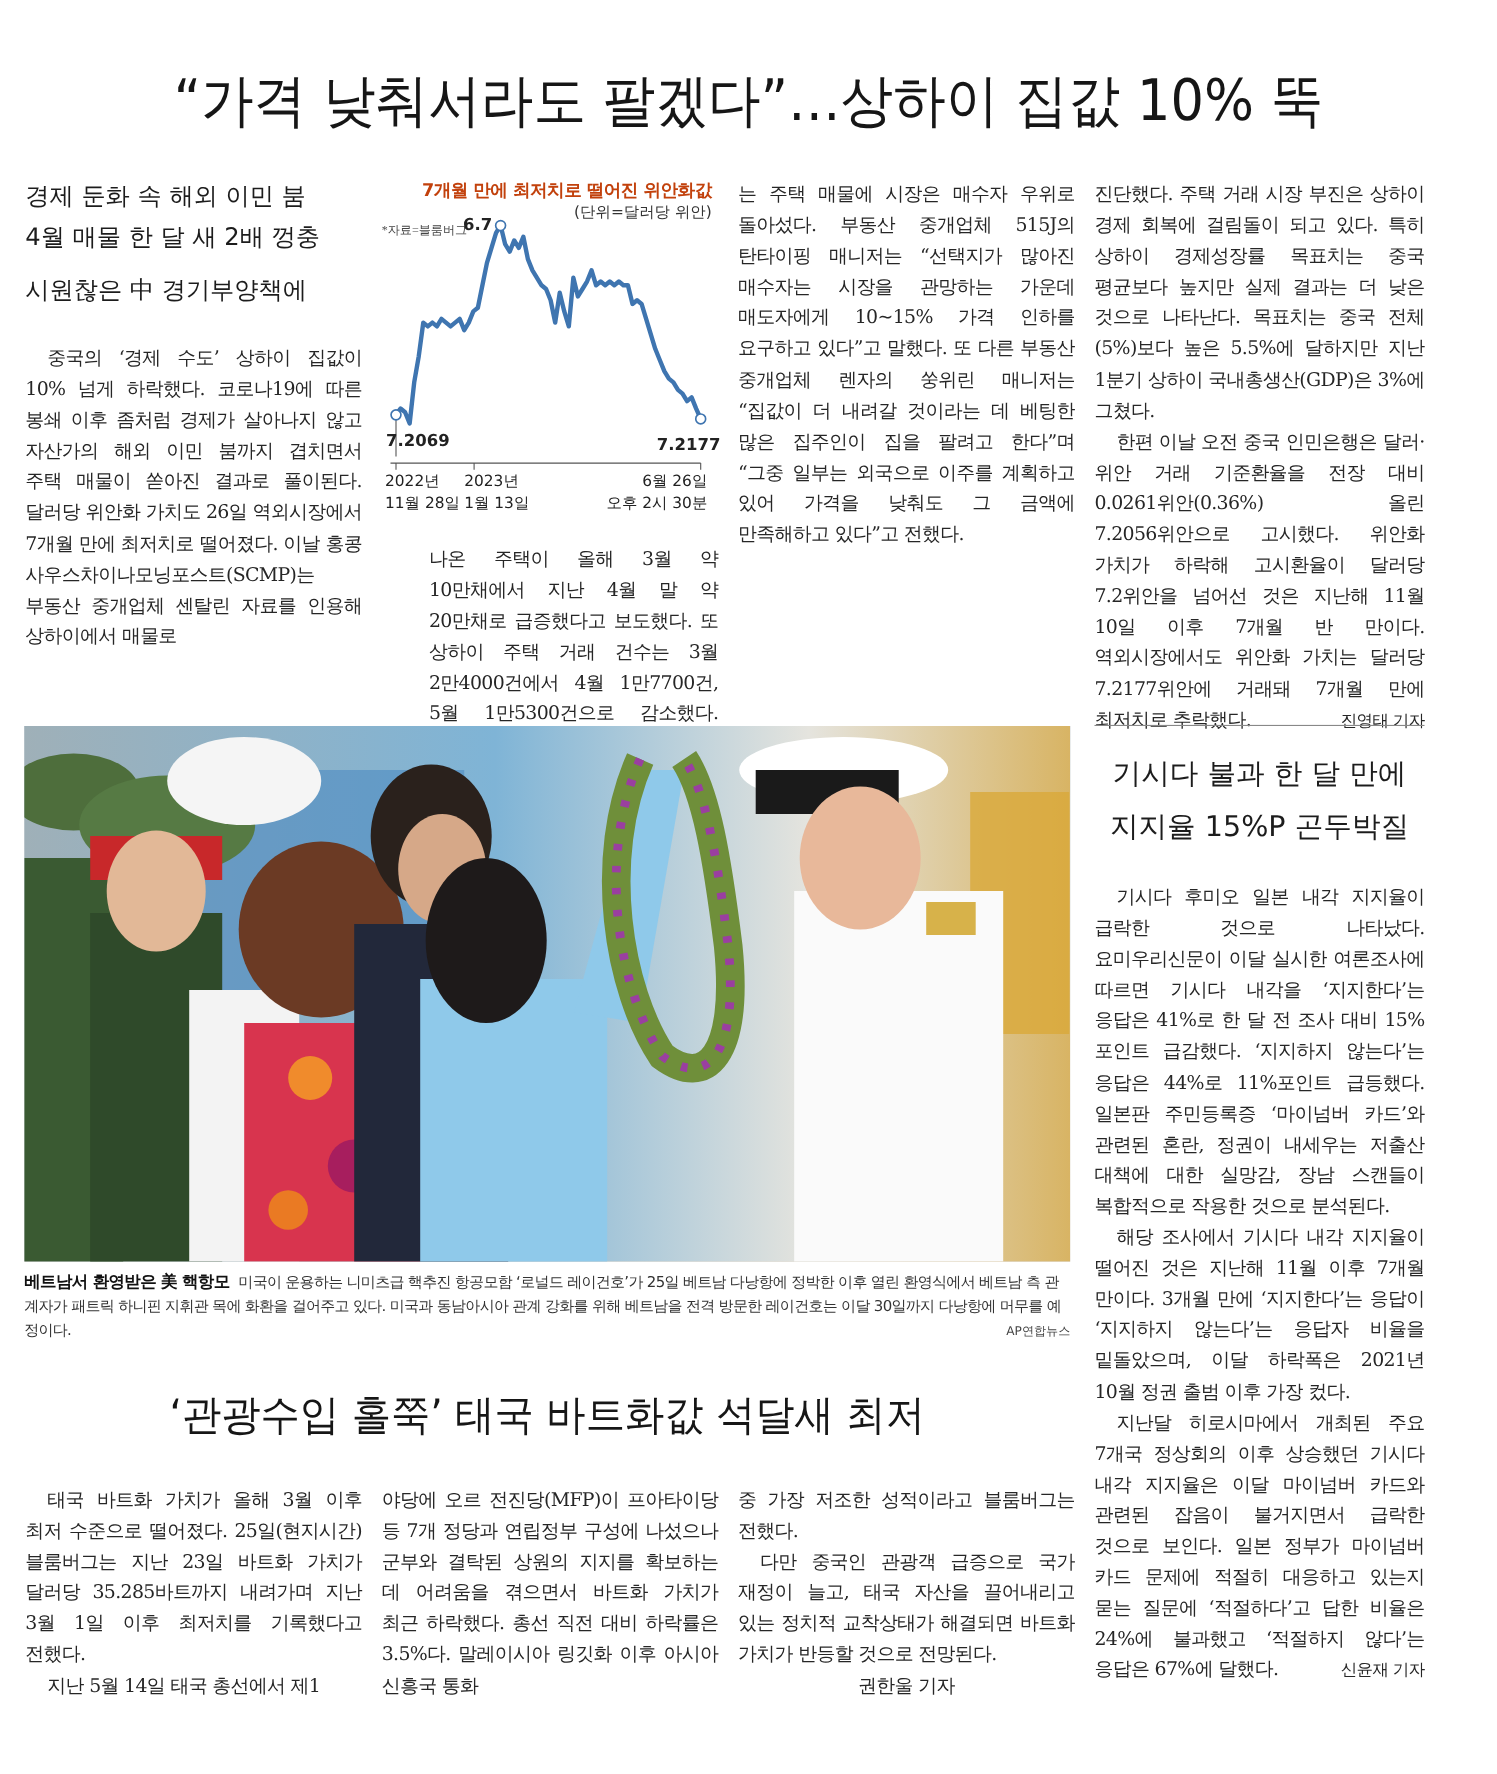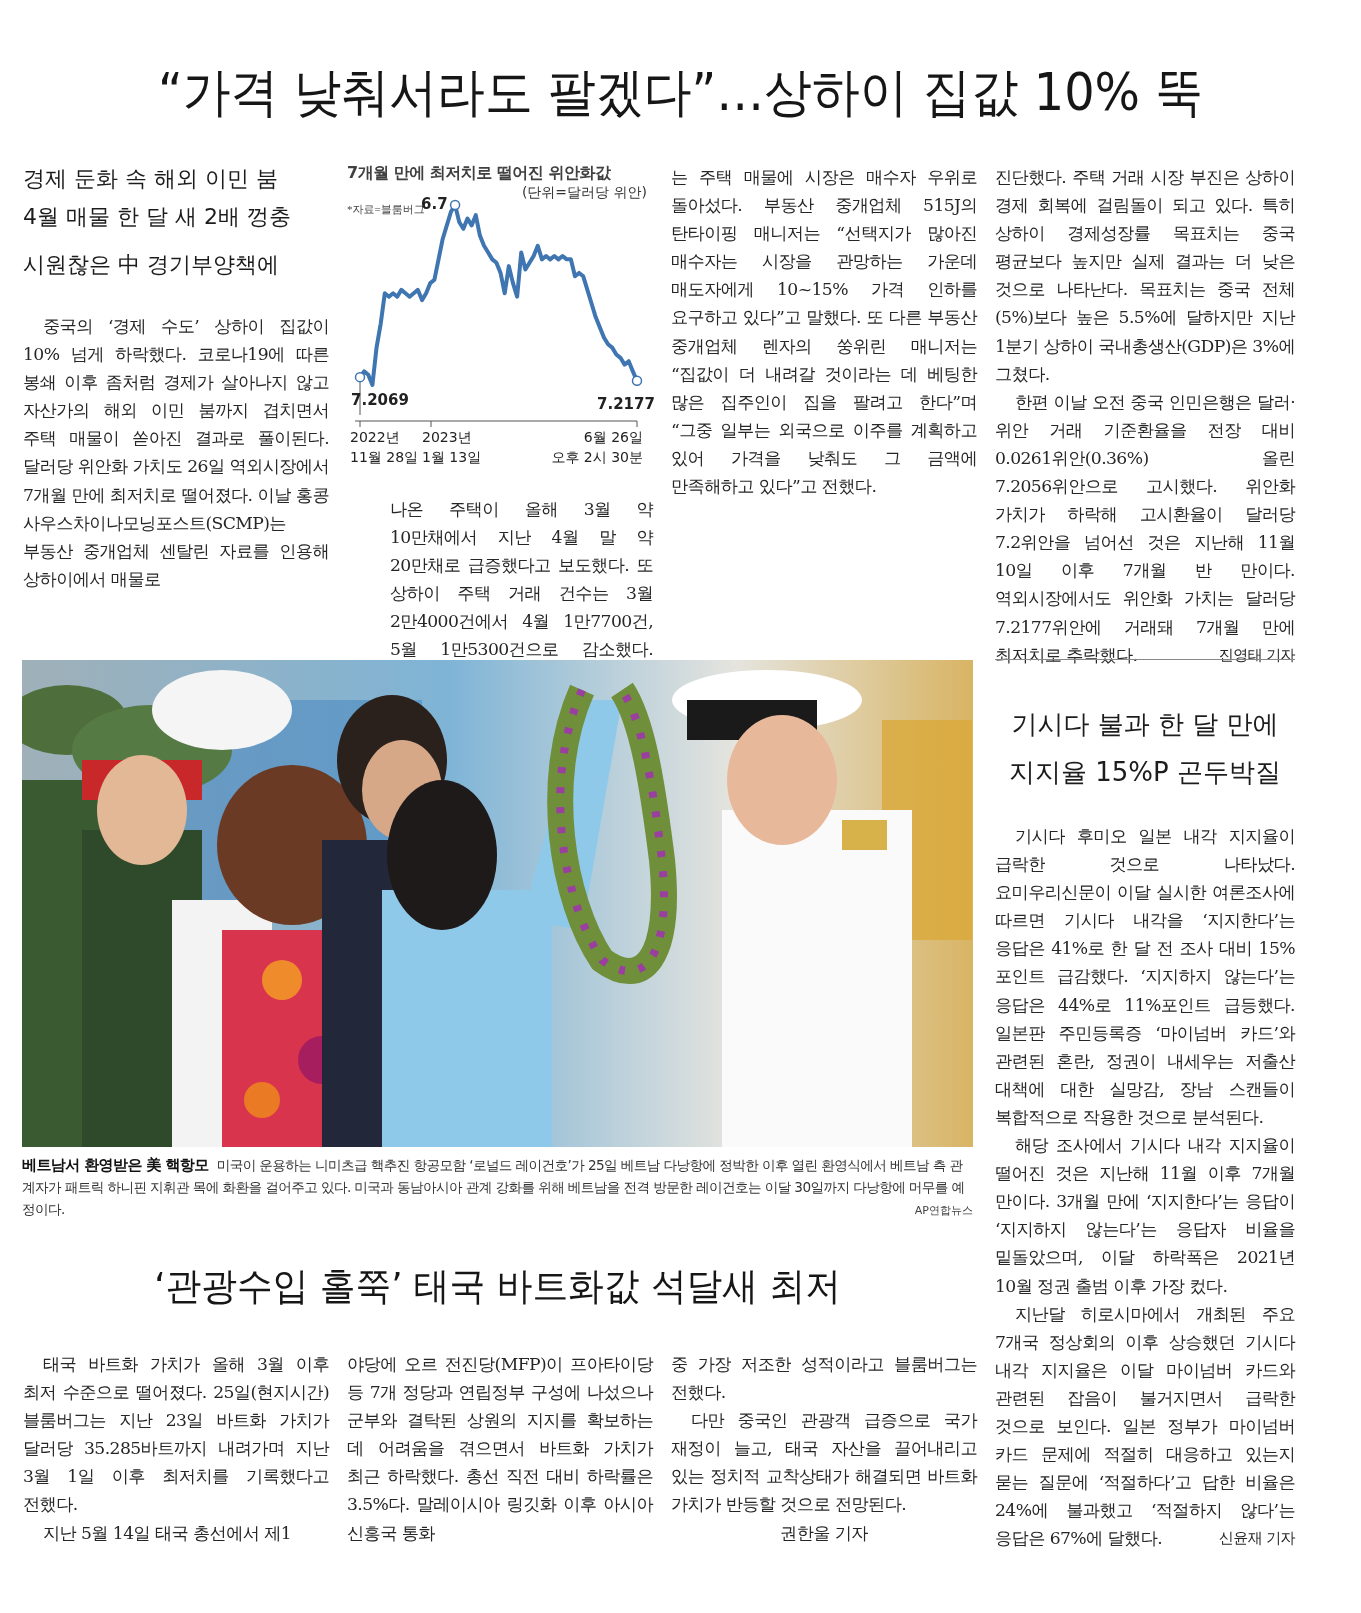--- a/index.html
+++ b/index.html
@@ -22,21 +22,21 @@
   .col { position: absolute; width: 306px; }
   .para {
     font-size: 17.2px; line-height: 28.1px; color: #262626; text-align: justify;
     font-family: "DejaVu Serif", "Liberation Serif", serif;
     letter-spacing: -0.6px; word-break: keep-all;
   }
   .para .indent { display: inline-block; width: 20px; }
   .byline { float: right; font-family: "DejaVu Sans", "Liberation Sans", sans-serif; font-size: 15px; }
 
   
-  .chart-title { font-family: "DejaVu Sans", "Liberation Sans", sans-serif; font-weight: bold; font-size: 16px; color: #404040; letter-spacing: -0.5px; }
+  .chart-title { font-family: "DejaVu Sans", "Liberation Sans", sans-serif; font-weight: bold; font-size: 16px; color: #c2410c; text-align: right; letter-spacing: -0.5px; }
   .chart-unit { font-family: "DejaVu Sans", "Liberation Sans", sans-serif; font-size: 14px; color: #333; text-align: right; }
   .chart-source { font-family: Liberation Serif, serif; font-size: 11px; color: #444; text-align: left; }
   .chart-label { font-family: "DejaVu Sans", "Liberation Sans", sans-serif; font-size: 14px; color: #222; position: absolute; white-space: nowrap; }
   .chart-label.bold { font-weight: bold; font-size: 15px; }
 
   
   .photo {
     left: 22px; top: 660px; width: 951px; height: 487px; overflow: hidden;
     background: linear-gradient(180deg, #b8c4cc 0%, #cfd6da 30%, #e6e3dc 60%, #d9d2c6 100%);
   }
@@ -174,21 +174,21 @@
 </div>
 <div class="col" style="left:347px; top:1350px;">
   <p class="para">야당에 오르 전진당(MFP)이 프아타이당 등 7개 정당과 연립정부 구성에 나섰으나 군부와 결탁된 상원의 지지를 확보하는 데 어려움을 겪으면서 바트화 가치가 최근 하락했다. 총선 직전 대비 하락률은 3.5%다. 말레이시아 링깃화 이후 아시아 신흥국 통화</p>
 </div>
 <div class="col" style="left:671px; top:1350px;">
   <p class="para">중 가장 저조한 성적이라고 블룸버그는 전했다.</p>
   <p class="para"><span class="indent"></span><span>다만 중국인 관광객 급증으로 국가 재정이 늘고, 태국 자산을 끌어내리고 있는 정치적 교착상태가 해결되면 바트화 가치가 반등할 것으로 전망된다.</span></p>
   <p class="para" style="text-align:center;">권한울 기자</p>
 </div>
 
-<div class="col" style="left:995px; top:700px; width:300px;">
+<div class="col" style="left:995px; top:680px; width:300px;">
   <div style="margin-bottom:26px;">
     <div class="side-headline">기시다 불과 한 달 만에</div>
     <div class="side-headline">지지율 15%P 곤두박질</div>
   </div>
   <p class="para"><span class="indent"></span><span>기시다 후미오 일본 내각 지지율이 급락한 것으로 나타났다. 요미우리신문이 이달 실시한 여론조사에 따르면 기시다 내각을 ‘지지한다’는 응답은 41%로 한 달 전 조사 대비 15%포인트 급감했다. ‘지지하지 않는다’는 응답은 44%로 11%포인트 급등했다. 일본판 주민등록증 ‘마이넘버 카드’와 관련된 혼란, 정권이 내세우는 저출산 대책에 대한 실망감, 장남 스캔들이 복합적으로 작용한 것으로 분석된다.</span></p>
   <p class="para"><span class="indent"></span><span>해당 조사에서 기시다 내각 지지율이 떨어진 것은 지난해 11월 이후 7개월 만이다. 3개월 만에 ‘지지한다’는 응답이 ‘지지하지 않는다’는 응답자 비율을 밑돌았으며, 이달 하락폭은 2021년 10월 정권 출범 이후 가장 컸다.</span></p>
   <p class="para"><span class="indent"></span><span>지난달 히로시마에서 개최된 주요 7개국 정상회의 이후 상승했던 기시다 내각 지지율은 이달 마이넘버 카드와 관련된 잡음이 불거지면서 급락한 것으로 보인다. 일본 정부가 마이넘버 카드 문제에 적절히 대응하고 있는지 묻는 질문에 ‘적절하다’고 답한 비율은 24%에 불과했고 ‘적절하지 않다’는 응답은 67%에 달했다.</span> <span class="byline">신윤재 기자</span></p>
 </div>
 
 </body></html>

